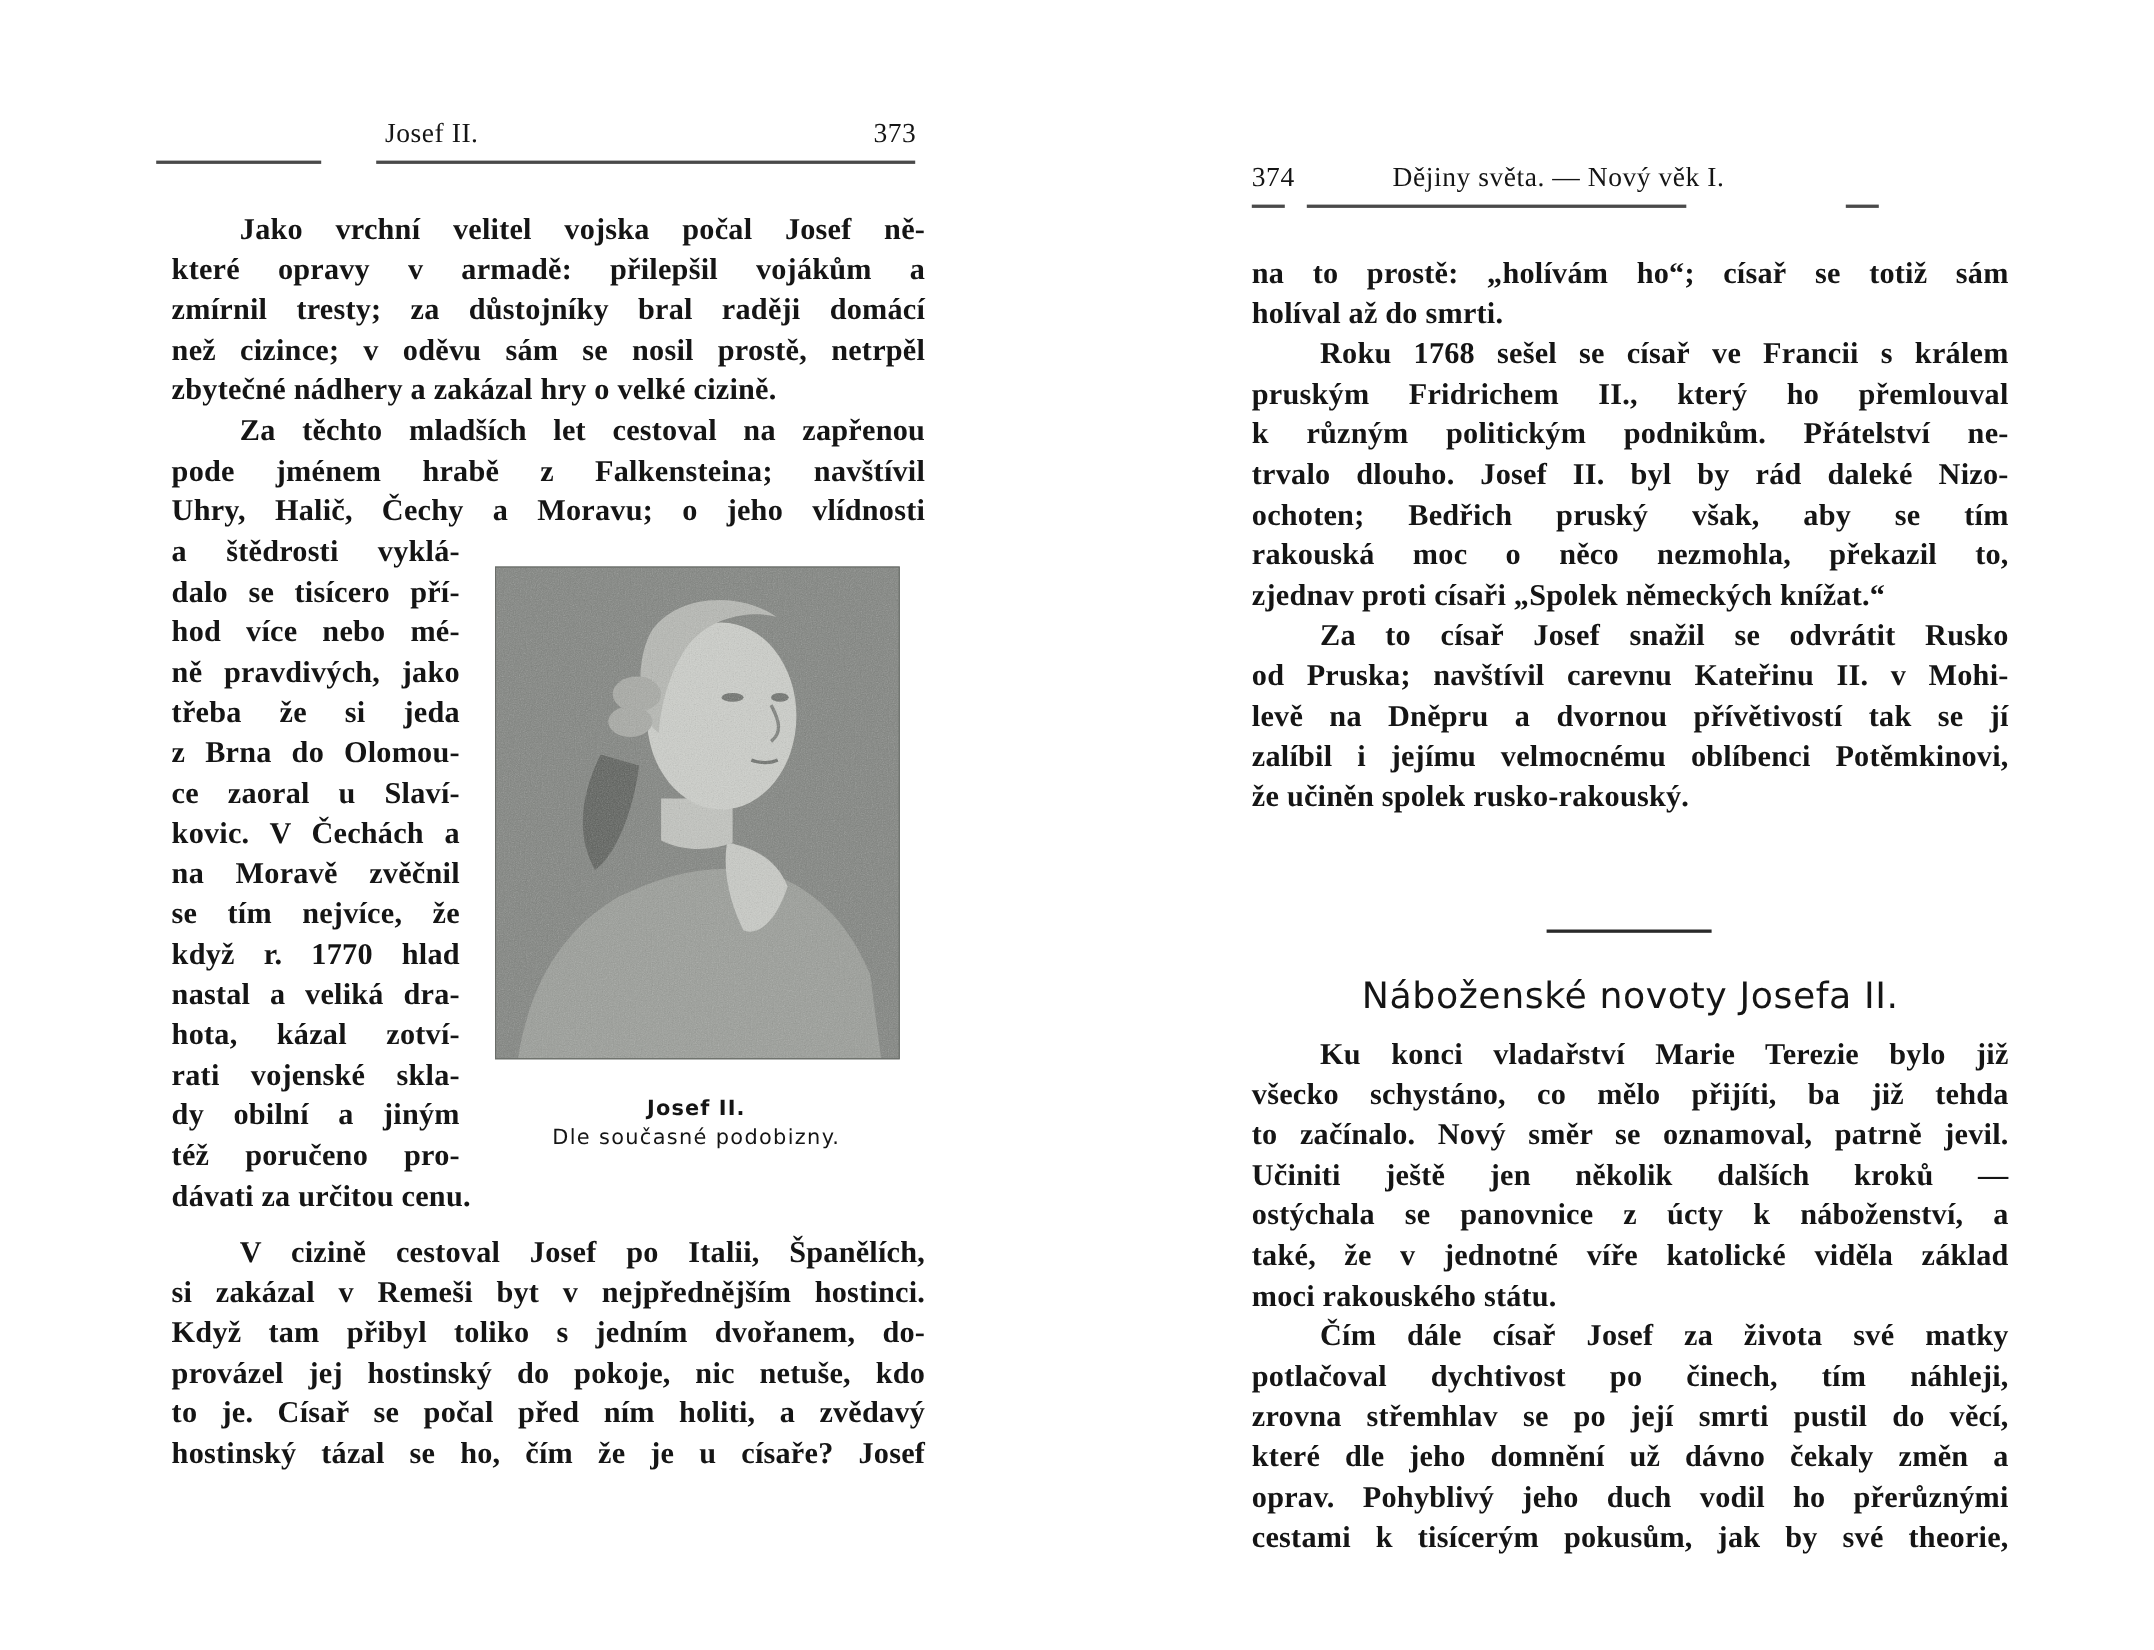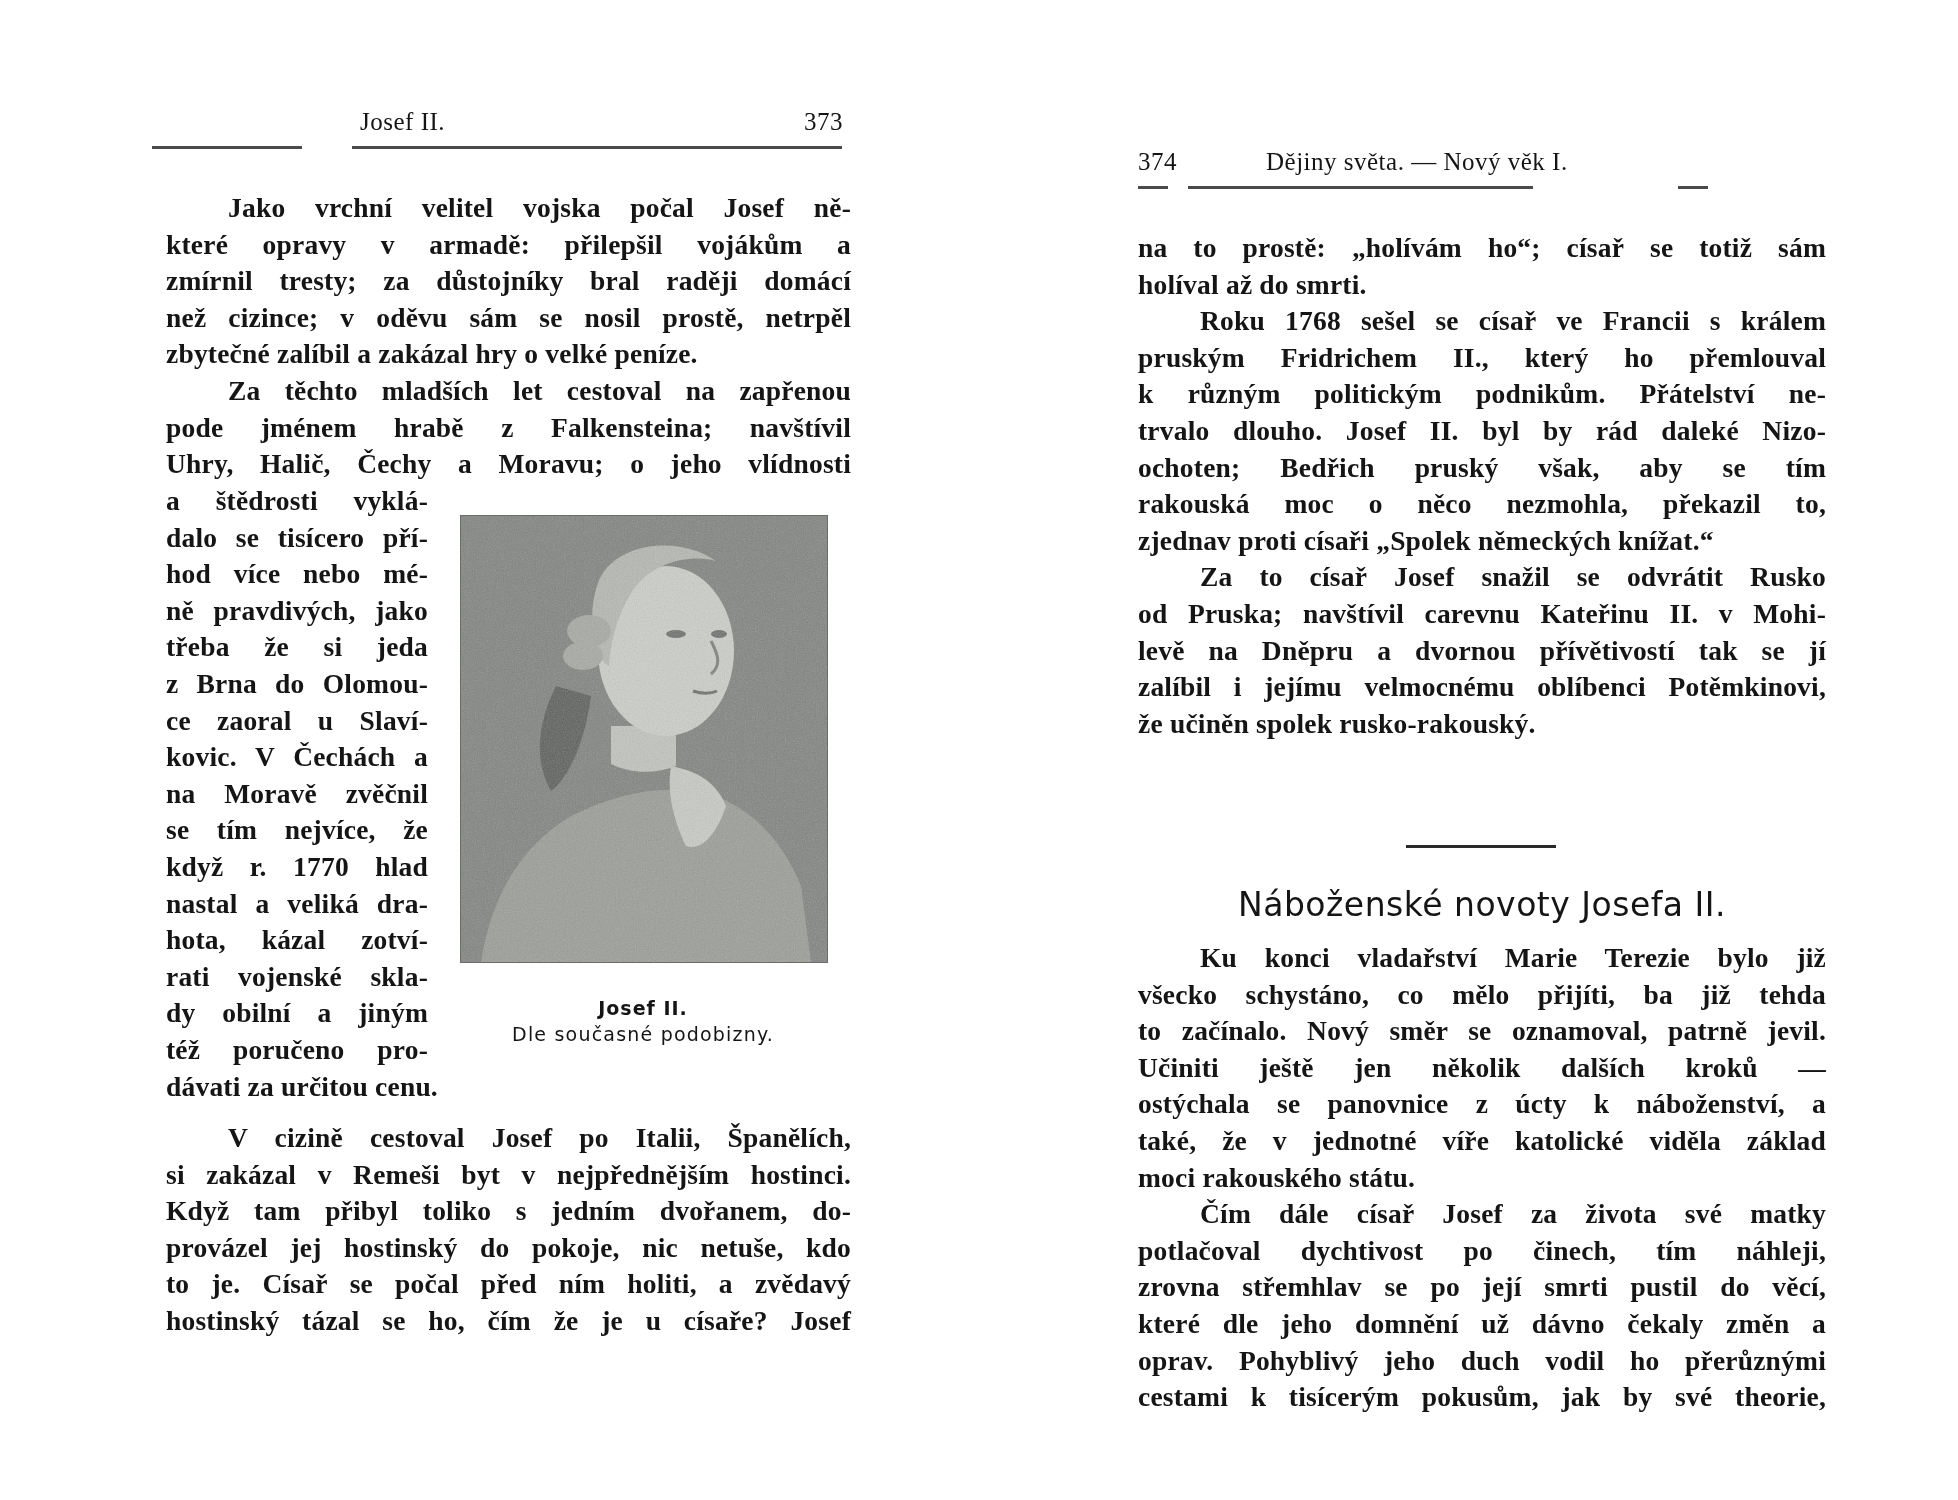--- a/index.html
+++ b/index.html
@@ -1,21 +1,21 @@
 <!DOCTYPE html>
 <html><head>
 <meta charset="utf-8">
 <style>
   html, body { margin: 0; padding: 0; }
   body {
     width: 1958px; height: 1500px; background: #ffffff; position: relative; overflow: hidden;
     font-family: "Liberation Serif", "DejaVu Serif", serif; color: #151515;
   }
   .page { position: absolute; top: 0; height: 1500px; }
-  .page.left { left: 166px; width: 685px; }
+  .page.left { left: 156px; width: 685px; }
   .page.right { left: 1138px; width: 688px; margin-top: 40px; }
 
   .running-head {
     position: absolute; top: 108px; left: 0; right: 0; height: 40px;
     font-size: 25px; letter-spacing: 0.5px;
   }
   .running-head .rule {
     position: absolute; top: 38px; height: 3px; background: #2a2a2a; opacity: 0.85;
   }
   .running-head .title { position: absolute; top: 0; }
@@ -59,21 +59,21 @@
     <span class="folio" style="right:8px">373</span>
     <div class="rule" style="left:-14px;width:150px"></div>
     <div class="rule" style="left:186px;width:490px"></div>
   </div>
 
   <div class="text-block" style="top:190px">
     <span class="line ind">Jako vrchní velitel vojska počal Josef ně-</span>
     <span class="line">které opravy v armadě: přilepšil vojákům a</span>
     <span class="line">zmírnil tresty; za důstojníky bral raději domácí</span>
     <span class="line">než cizince; v oděvu sám se nosil prostě, netrpěl</span>
-    <span class="line last">zbytečné zalíbil a zakázal hry o velké peníze.</span>
+    <span class="line last">zbytečné nádhery a zakázal hry o velké cizině.</span>
     <span class="line ind">Za těchto mladších let cestoval na zapřenou</span>
     <span class="line">pode jménem hrabě z Falkensteina; navštívil</span>
     <span class="line">Uhry, Halič, Čechy a Moravu; o jeho vlídnosti</span>
   </div>
 
   <div class="text-block narrow" style="top:483px">
     <span class="line">a štědrosti vyklá-</span>
     <span class="line">dalo se tisícero pří-</span>
     <span class="line">hod více nebo mé-</span>
     <span class="line">ně pravdivých, jako</span>

